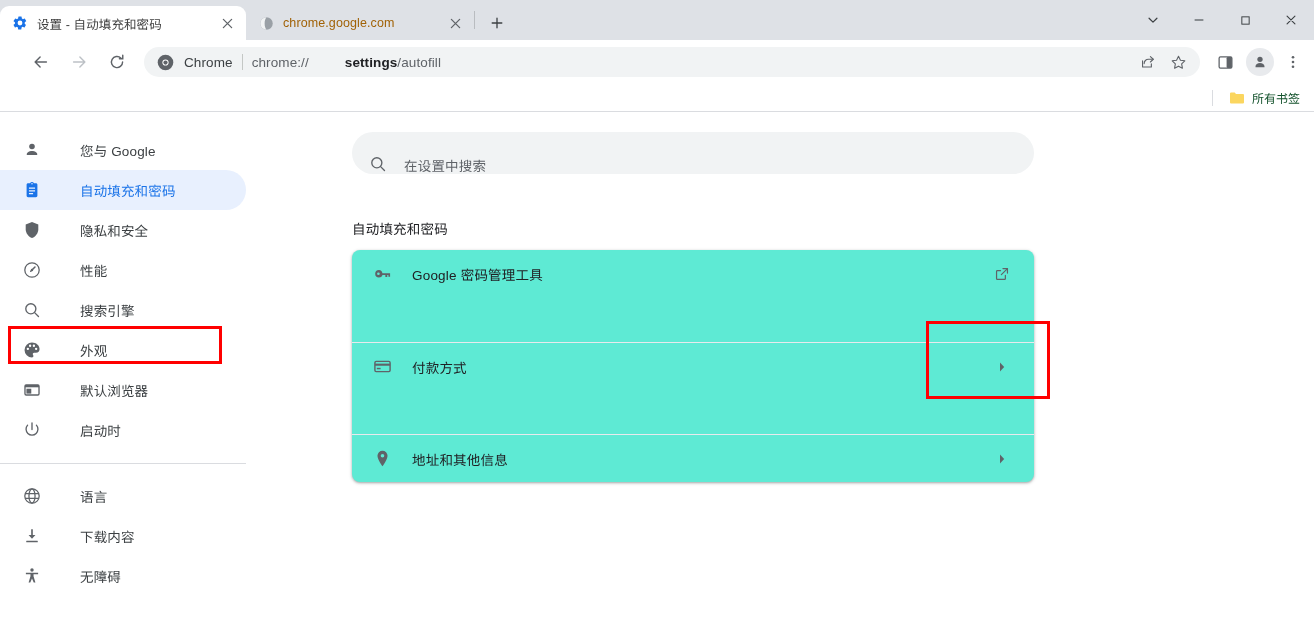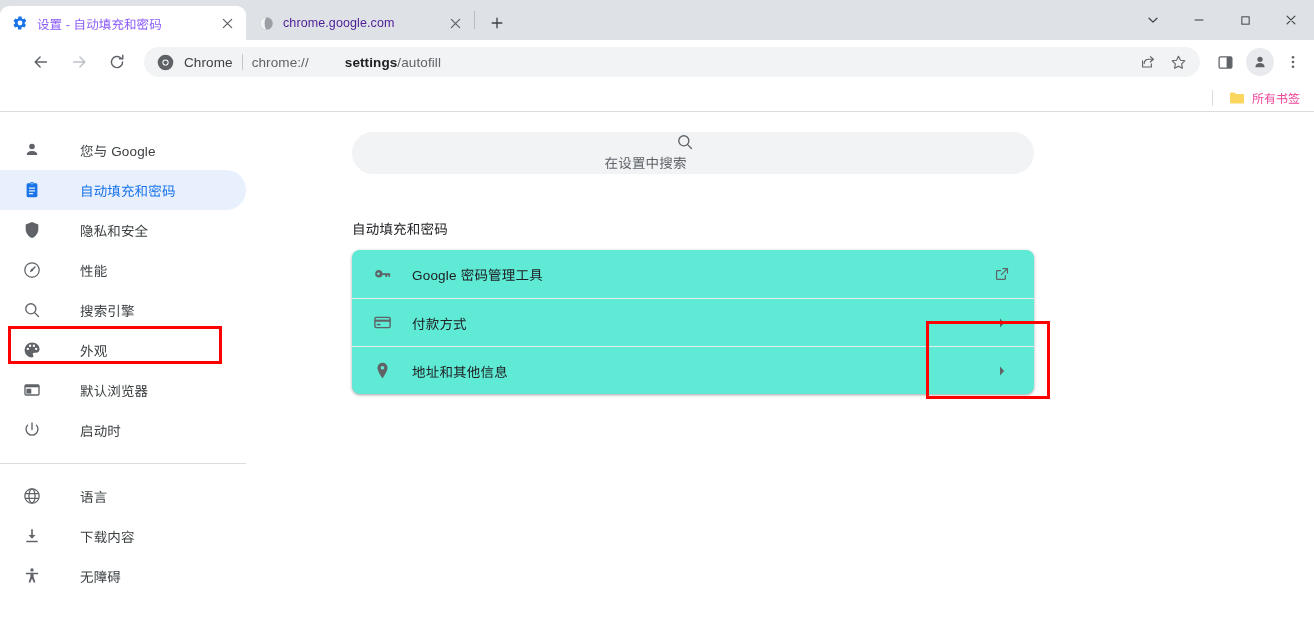--- a/index.html
+++ b/index.html
@@ -21,32 +21,32 @@
     align-items: flex-end;
     padding-left: 0;
   }
   .tab {
     position: relative;
     height: 34px;
     display: flex;
     align-items: center;
     padding: 0 10px 0 12px;
     font-size: 12.5px;
-    color: #8b5cf6;
+    color: #404040;
     min-width: 0;
   }
   .tab.active {
     background: #ffffff;
     border-radius: 9px 9px 0 0;
     width: 246px;
     height: 34px;
   }
   .tab.inactive {
     width: 228px;
-    color: #4c1d95;
+    color: #a16207;
   }
   .tab-favicon {
     width: 16px; height: 16px;
     flex: 0 0 16px;
     margin-right: 9px;
     display: flex; align-items: center; justify-content: center;
   }
   .tab-title {
     flex: 1 1 auto;
     white-space: nowrap;
@@ -189,21 +189,21 @@
     background: #dadce0;
     margin-right: 10px;
   }
   .bm-item {
     display: flex;
     align-items: center;
     height: 22px;
     padding: 0 6px;
     border-radius: 4px;
     font-size: 12px;
-    color: #ec4899;
+    color: #14532d;
   }
   .bm-folder-icon {
     width: 16px; height: 14px;
     margin-right: 7px;
     flex: 0 0 16px;
   }
 
   
   .page {
     position: relative;
@@ -280,23 +280,22 @@
     position: relative;
     min-width: 0;
   }
   .searchwrap { padding: 0 0 0 92px; }
   .searchbox {
     width: 682px;
     height: 42px;
     background: #f1f3f4;
     border-radius: 21px;
     display: flex;
-    align-items: center;
+    align-items: flex-end;
     padding: 0 16px;
-    flex-direction: column;
   }
   .search-icon {
     width: 20px; height: 20px;
     flex: 0 0 20px;
     margin-right: 16px;
     color: #5f6368;
     display: flex; align-items: center; justify-content: center;
   }
   .search-input {
     flex: 1 1 auto;
@@ -327,21 +326,21 @@
     position: relative;
     z-index: 5;
   }
   .row {
     height: 48px;
     display: flex;
     align-items: center;
     padding: 0 20px 0 20px;
     position: relative;
   }
-  .row + .row { border-top: 1px solid #e8eaed; }
+  .row + .row { border-top: 1px solid #e8eaed; margin-top: 44px; }
   .row-icon {
     width: 20px; height: 20px;
     flex: 0 0 20px;
     margin-right: 20px;
     color: #5f6368;
     display: flex; align-items: center; justify-content: center;
   }
   .row-label {
     flex: 1 1 auto;
     font-size: 13.5px;

